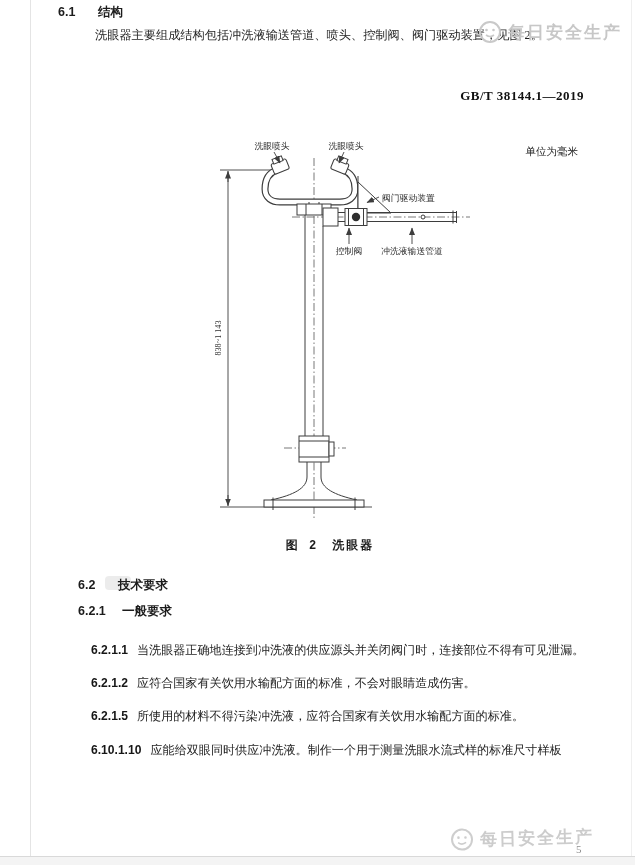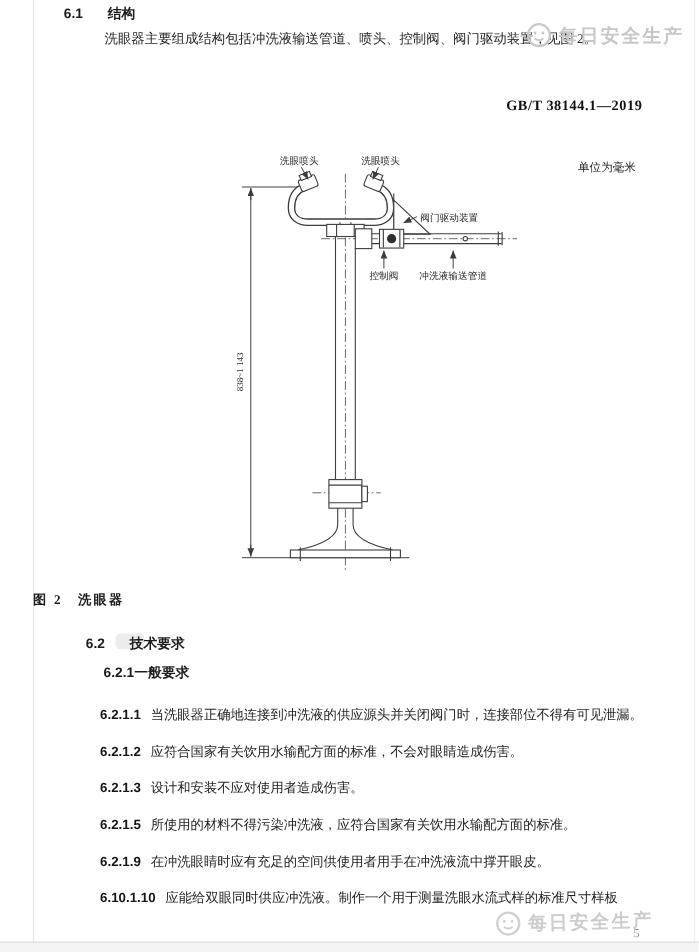--- a/index.html
+++ b/index.html
@@ -6,31 +6,31 @@
   body{width:635px;height:865px;background:#ffffff;overflow:hidden;
        font-family:"Liberation Serif", serif;color:#222;}
   .page{position:absolute;left:0;top:0;width:635px;height:865px;background:#fff;}
   .edge-left{position:absolute;left:30px;top:0;width:1px;height:857px;background:#e4e4e4;}
   .edge-right{position:absolute;left:631px;top:0;width:1px;height:857px;background:#efefef;}
   .edge-bottom{position:absolute;left:0;top:856px;width:635px;height:9px;background:#f4f4f4;border-top:1px solid #d9d9d9;}
 
   .h-sec{position:absolute;font-family:"Liberation Sans", sans-serif;font-weight:bold;
          font-size:12.5px;color:#1c1c1c;white-space:nowrap;}
   .h-num{display:inline-block;min-width:40px;}
-  .h-num.wide{min-width:44px;text-align:right;}
+  .h-num.wide{min-width:44px;}
 
   .intro{position:absolute;left:95px;top:27px;width:400px;font-size:12.2px;color:#1e1e1e;white-space:nowrap;}
 
   .std-code{position:absolute;right:51px;top:88px;font-family:"Liberation Serif", serif;
             font-weight:bold;font-size:13px;color:#111;letter-spacing:.5px;}
   .unit-note{position:absolute;right:57px;top:117px;font-size:10.5px;color:#222;margin-top:28px;}
 
   .fig-svg{position:absolute;left:180px;top:136px;}
-  .fig-caption{position:absolute;left:30px;top:537px;width:600px;text-align:left;
-               font-family:Liberation Serif, serif;font-weight:bold;font-size:12px;color:#1b1b1b;letter-spacing:2px;}
+  .fig-caption{position:absolute;left:30px;top:537px;width:600px;text-align:center;
+               font-family:Liberation Mono, monospace;font-weight:bold;font-size:12px;color:#1b1b1b;letter-spacing:2px;}
 
   .smudge{position:absolute;left:105px;top:576px;width:26px;height:14px;background:#dddddd;opacity:.55;border-radius:4px;}
 
   .clauses{position:absolute;left:75px;top:626px;width:544px;}
   .clause{margin:16px;font-size:12.1px;line-height:17.2px;text-align:justify;color:#1d1d1d;}
   .c-num{font-family:"Liberation Sans", sans-serif;font-weight:bold;margin-right:9px;color:#161616;}
 
   .watermark{position:absolute;display:flex;align-items:center;gap:6px;color:#c7c7c7;
              font-family:"Liberation Sans", sans-serif;font-weight:bold;font-size:17px;letter-spacing:2px;
              white-space:nowrap;z-index:6;}
@@ -162,23 +162,21 @@
   <div class="h-sec" style="left:78px;top:577px;">
     <span class="h-num">6.2</span><span>技术要求</span>
   </div>
   <div class="h-sec" style="left:78px;top:603px;">
     <span class="h-num wide">6.2.1</span><span>一般要求</span>
   </div>
 
   <div class="clauses">
     <p class="clause"><span class="c-num">6.2.1.1</span><span>当洗眼器正确地连接到冲洗液的供应源头并关闭阀门时，连接部位不得有可见泄漏。</span></p>
     <p class="clause"><span class="c-num">6.2.1.2</span><span>应符合国家有关饮用水输配方面的标准，不会对眼睛造成伤害。</span></p>
-    <p class="clause"><span class="c-num">6.2.1.3</span><span>设计和安装不应对使用者造成伤害。</span></p>
     <p class="clause"><span class="c-num">6.2.1.5</span><span>所使用的材料不得污染冲洗液，应符合国家有关饮用水输配方面的标准。</span></p>
-    <p class="clause"><span class="c-num">6.2.1.9</span><span>在冲洗眼睛时应有充足的空间供使用者用手在冲洗液流中撑开眼皮。</span></p>
     <p class="clause"><span class="c-num">6.10.1.10</span><span>应能给双眼同时供应冲洗液。制作一个用于测量洗眼水流式样的标准尺寸样板</span></p>
   </div>
 
   <div class="watermark wm-top">
     <svg class="wm-logo" viewBox="0 0 24 24">
       <circle cx="12" cy="12" r="10" fill="none" stroke="#c9c9c9" stroke-width="2"></circle>
       <circle cx="8.5" cy="10" r="1.3" fill="#c9c9c9"></circle>
       <circle cx="15.5" cy="10" r="1.3" fill="#c9c9c9"></circle>
       <path d="M8 15 Q12 18 16 15" fill="none" stroke="#c9c9c9" stroke-width="1.6"></path>
     </svg>

